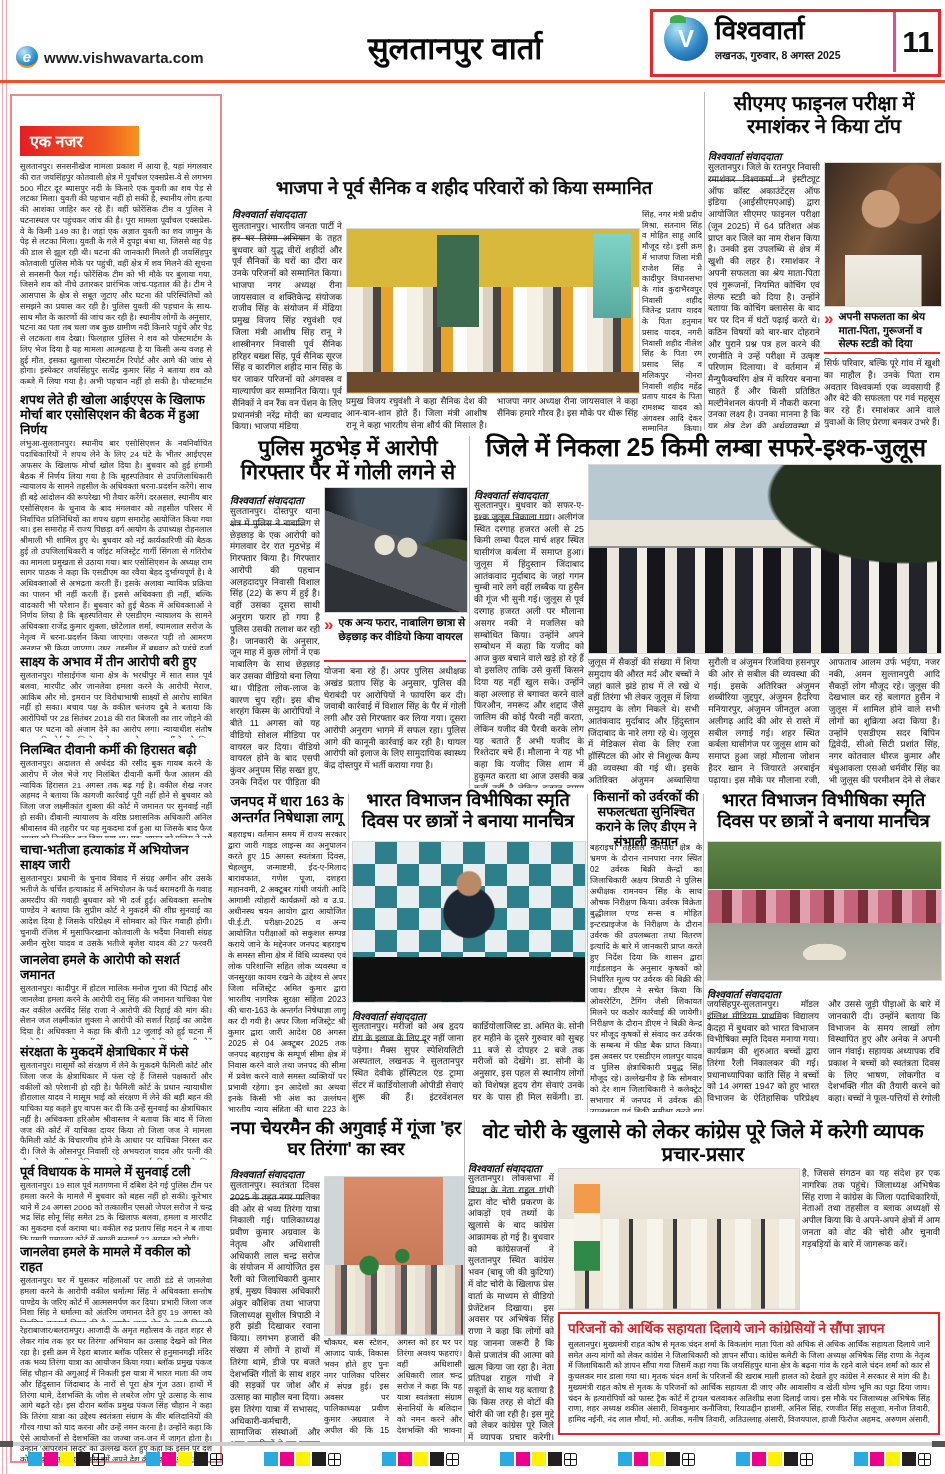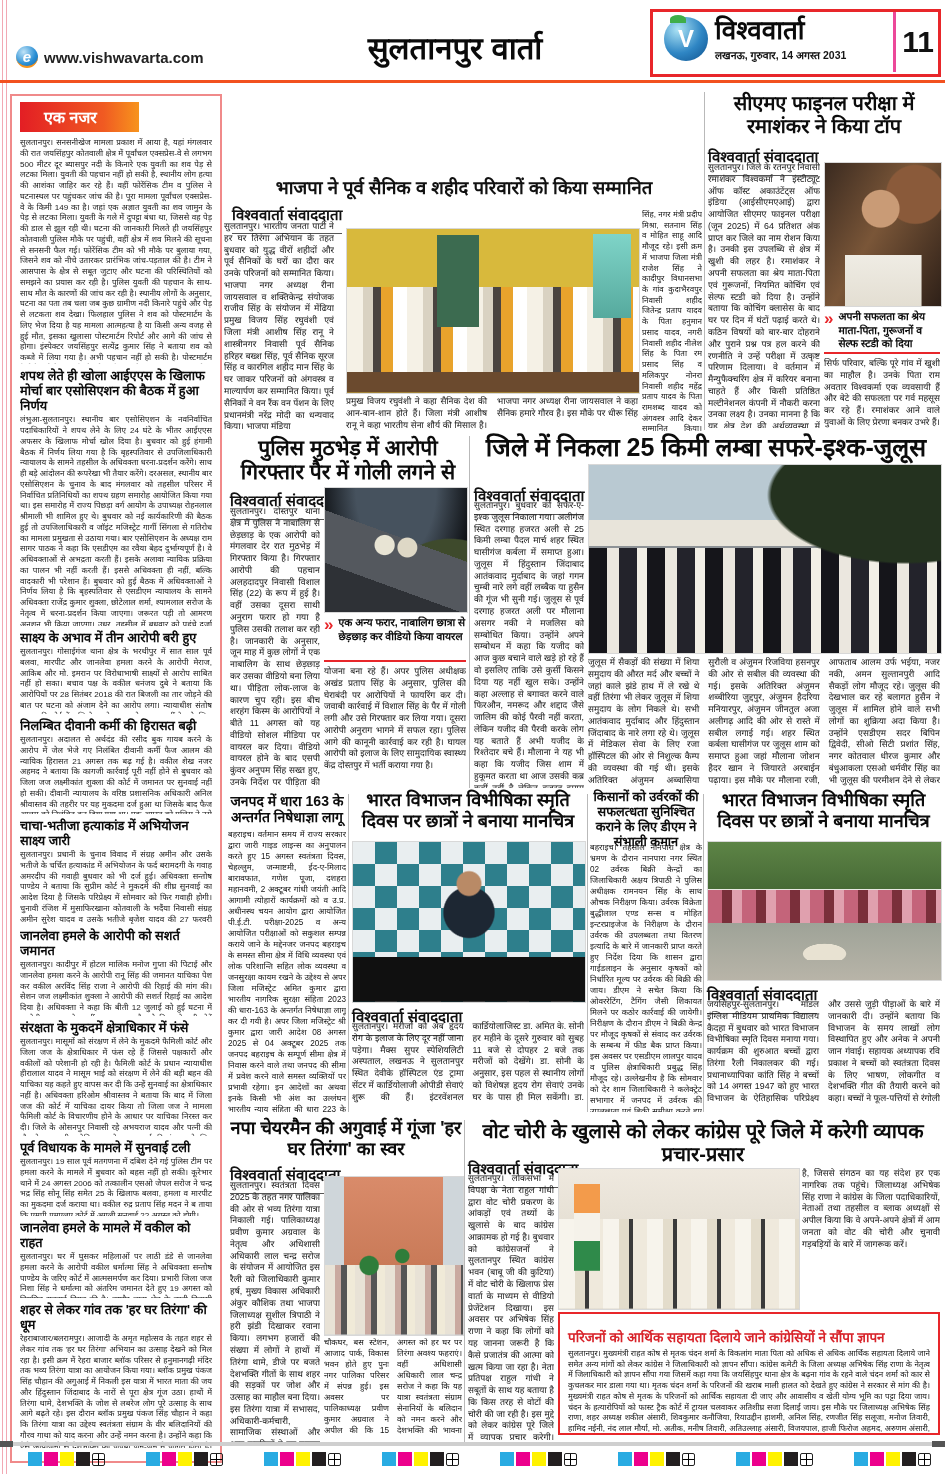--- a/index.html
+++ b/index.html
@@ -1,22 +1,22 @@
 <!DOCTYPE html>
 <html><head>
 <meta charset="utf-8">
 <style>
   html,body{margin:0;padding:0;background:#f2f2f2;}
   .page{position:relative;width:945px;height:1474px;background:#ffffff;overflow:hidden;
         font-family:"Liberation Sans", sans-serif;color:#111;}
   .abs{position:absolute;}
   .vrule{position:absolute;width:1px;background:#b9b9b9;}
   .bodytxt{font-size:8.8px;line-height:1.34;text-align:justify;color:#151515;overflow:hidden;}
-  .byline{font-size:15px;font-weight:bold;color:#111;border-bottom:1px solid #555;
-          display:inline-block;padding-bottom:9px;}
+  .byline{font-size:10px;font-weight:bold;color:#111;border-bottom:1px solid #555;
+          display:inline-block;padding-bottom:17px;font-style:italic;}
   .headline{font-weight:800;color:#0c0c0c;text-align:center;line-height:1.16;}
   .photo{position:absolute;background-repeat:no-repeat;overflow:hidden;border:1px solid #d8d8d8;}
   .cap{position:absolute;display:flex;gap:5px;align-items:flex-start;}
   .cap-arrow{color:#e8262a;font-weight:800;font-size:17px;line-height:1;}
   .cap-text{font-size:10.5px;font-weight:bold;line-height:1.3;color:#0c0c0c;}
   .redline{position:absolute;height:2px;background:#e8262a;}
 
   
   #edge1{left:2px;top:0;width:1px;height:1474px;background:#f2a9b4;}
   #edge2{left:6px;top:0;width:1px;height:1474px;background:#f2a9b4;}
@@ -39,30 +39,30 @@
   #brand-name{font-size:26px;font-weight:800;color:#0a0a0a;line-height:1.05;}
   #place-date{font-size:10.5px;font-weight:bold;color:#151515;margin-top:4px;}
   #pagenum-box{left:893px;top:12px;width:44px;height:60px;border-left:3px solid #ec4899;
       display:flex;align-items:center;justify-content:center;font-size:30px;font-weight:800;}
   #hdr-rule{left:0;top:80px;width:945px;height:3px;background:#f2511f;}
 
   
   #sidebar{left:10px;top:94px;width:212px;height:1369px;border:2px solid #f08a8a;
       box-sizing:border-box;padding:6px 8px;overflow:hidden;background:#fff;}
   #eknajar{width:62%;background:linear-gradient(90deg,#e31e24,#f05a22 70%,#f7941d);
-      color:#fff;font-weight:800;font-size:16px;padding:4px 24px;box-sizing:border-box;margin-bottom:6px;}
+      color:#fff;font-weight:800;font-size:16px;padding:4px 10px;box-sizing:border-box;margin-bottom:6px;margin-top:24px;}
   .sb-item{display:flex;flex-direction:column;overflow:hidden;margin-bottom:4px;}
   .sb-h{font-size:12.8px;font-weight:800;line-height:1.18;margin-bottom:2px;color:#0b0b0b;}
   .sb-b{flex:1;font-size:8.1px;line-height:1.33;text-align:justify;color:#1a1a1a;overflow:hidden;}
 
   
   #main-h{left:230px;top:88px;width:468px;font-size:35px;}
   #main-sub{left:230px;top:174px;width:468px;font-size:18.5px;font-weight:700;text-align:center;}
   #main-byline{left:232px;top:204px;}
-  #main-col1{left:224px;top:221px;width:110px;height:211px;}
+  #main-col1{left:232px;top:221px;width:110px;height:211px;}
   #main-photo{left:346px;top:228px;width:292px;height:164px;
       background-color:#d8b93c;
       background-image:
         linear-gradient(#3c6b50,#3c6b50),
         linear-gradient(#7fd4c8,#56aa9e),
         repeating-linear-gradient(90deg,#f5f1e6 0 16px,#d9d2c2 16px 26px,#4a4440 26px 34px,#e8a32c 34px 46px,#ffffff 46px 60px),
         linear-gradient(#6b4a2e,#6b4a2e);
       background-size:42px 92px,38px 84px,100% 52%,100% 18%;
       background-position:36% 8%,97% 6%,0 74%,0 100%;}
   #main-under{left:346px;top:396px;width:292px;height:37px;column-count:2;column-gap:10px;}
@@ -170,21 +170,21 @@
   #vot-photo{left:558px;top:1168px;width:240px;height:140px;
       background-color:#e5dfd3;
       background-image:
         linear-gradient(180deg,#f39b4b 0 33%,#f5f2ea 33% 66%,#2f8a4a 66%),
         repeating-linear-gradient(90deg,#f7f4ec 0 16px,#e3dccb 16px 26px,#3a3a3a 26px 30px,#efe9dc 30px 44px),
         linear-gradient(#efe9df,#d8d2c4);
       background-size:26px 62%,100% 64%,100% 100%;
       background-position:7% 28%,0 100%,0 0;}
   #vot-right{left:802px;top:1168px;width:138px;height:140px;}
   #memo-box{left:558px;top:1312px;width:382px;height:123px;border:2px solid #e8262a;
-      box-sizing:border-box;padding:14px 8px;overflow:hidden;}
+      box-sizing:border-box;padding:5px 8px;overflow:hidden;}
   #memo-h{font-size:13.5px;font-weight:800;color:#d8232a;margin-bottom:3px;}
   #memo-b{font-size:8px;line-height:1.34;text-align:justify;overflow:hidden;height:86px;}
 
   
   #foot-rule{left:0;top:1442px;width:945px;height:4px;background:#cfcfcf;}
   #foot-cap-l{left:0;top:1441px;width:13px;height:6px;background:#555;}
   #foot-cap-r{left:932px;top:1441px;width:13px;height:6px;background:#555;}
   .cbar{position:absolute;top:1452px;display:flex;gap:2px;align-items:center;}
   .sw{width:14px;height:14px;display:inline-block;}
   .sw-c{background:#29abe2;} .sw-m{background:#ec008c;} .sw-y{background:#fff200;} .sw-k{background:#231f20;}
@@ -205,21 +205,21 @@
   </div>
   <div class="abs" id="hdr-title">सुलतानपुर वार्ता</div>
   <div class="abs" id="hdr-box"></div>
   <div class="abs" id="hdr-logo">
     <span id="logo-circle">
       <span id="logo-leaf"></span>
       <span>V</span>
     </span>
     <span id="brand-wrap">
       <span id="brand-name">विश्ववार्ता</span>
-      <span id="place-date">लखनऊ,  गुरुवार, 14 अगस्त 2031</span>
+      <span id="place-date">लखनऊ,  गुरुवार, 8 अगस्त 2025</span>
     </span>
   </div>
   <div class="abs" id="pagenum-box">11</div>
   <div class="abs" id="hdr-rule"></div>
 
   <div class="abs" id="sidebar">
     <div id="eknajar">एक नजर</div>
     <div class="sb-item" style="height:226px">
       <div class="sb-b">सुलतानपुर। सनसनीखेज मामला प्रकाश में आया है, यहां मंगलवार की रात जयसिंहपुर कोतवाली क्षेत्र में पूर्वांचल एक्सप्रेस-वे से लगभग 500 मीटर दूर ब्यासपुर नदी के किनारे एक युवती का शव पेड़ से लटका मिला। युवती की पहचान नहीं हो सकी है, स्थानीय लोग हत्या की आशंका जाहिर कर रहे हैं। वहीं फोरेंसिक टीम व पुलिस ने घटनास्थल पर पहुंचकर जांच की है। पूरा मामला पूर्वांचल एक्सप्रेस-वे के किमी 149 का है। जहां एक अज्ञात युवती का शव जामुन के पेड़ से लटका मिला। युवती के गले में दुपट्टा बंधा था, जिससे वह पेड़ की डाल से झूल रही थी। घटना की जानकारी मिलते ही जयसिंहपुर कोतवाली पुलिस मौके पर पहुंची, वहीं क्षेत्र में शव मिलने की सूचना से सनसनी फैल गई। फोरेंसिक टीम को भी मौके पर बुलाया गया, जिसने शव को नीचे उतारकर प्रारंभिक जांच-पड़ताल की है। टीम ने आसपास के क्षेत्र से सबूत जुटाए और घटना की परिस्थितियों को समझने का प्रयास कर रही है। पुलिस युवती की पहचान के साथ-साथ मौत के कारणों की जांच कर रही है। स्थानीय लोगों के अनुसार, घटना का पता तब चला जब कुछ ग्रामीण नदी किनारे पहुंचे और पेड़ से लटकता शव देखा। फिलहाल पुलिस ने शव को पोस्टमार्टम के लिए भेज दिया है यह मामला आत्महत्या है या किसी अन्य वजह से हुई मौत, इसका खुलासा पोस्टमार्टम रिपोर्ट और आगे की जांच से होगा। इंस्पेक्टर जयसिंहपुर सत्येंद्र कुमार सिंह ने बताया शव को कब्जे में लिया गया है। अभी पहचान नहीं हो सकी है। पोस्टमार्टम रिपोर्ट आने के बाद ही मौत के सही कारणों का पता चल सकता है।</div>
     </div>
@@ -249,21 +249,20 @@
     </div>
     <div class="sb-item" style="height:76px">
       <div class="sb-h">पूर्व विधायक के मामले में सुनवाई टली</div>
       <div class="sb-b">सुलतानपुर। 19 साल पूर्व मतगणना में दबिश देने गई पुलिस टीम पर हमला करने के मामले में बुधवार को बहस नहीं हो सकी। कूरेभार थाने में 24 अगस्त 2006 को तत्कालीन एसओ जेपल सरोज ने चन्द्र भद्र सिंह सोनू सिंह समेत 25 के खिलाफ बलवा, हमला व मारपीट का मुकदमा दर्ज कराया था। वकील रुद्र प्रताप सिंह मदन ने ब ताया कि एमपी-एमएलए कोर्ट में अगली सुनवाई 22 अगस्त को होगी।</div>
     </div>
     <div class="sb-item" style="height:78px">
       <div class="sb-h">जानलेवा हमले के मामले में वकील को राहत</div>
       <div class="sb-b">सुलतानपुर। घर में घुसकर महिलाओं पर लाठी डंडे से जानलेवा हमला करने के आरोपी वकील धर्मात्मा सिंह ने अधिवक्ता सन्तोष पाण्डेय के जरिए कोर्ट में आत्मसमर्पण कर दिया। प्रभारी जिला जज निशा सिंह ने धर्मात्मा को अंतरिम जमानत देते हुए 19 अगस्त को नियमित सुनवाई नियत की है। धम्मौर थाना क्षेत्र के नरही निवासी कैलाश चंद्र अग्रहरि ने साल 2018 की भूमि विवाद में हुई घटना में वकील धर्मात्मा सिंह, नवीन सिंह, हिन्दकेश और अंशात्मा सिंह पर मुकदमा दर्ज कराया था।</div>
     </div>
     <div class="sb-item" style="height:146px">
-      <div class="sb-h">शहर से लेकर गांव तक 'हर घर तिरंगा' की धूम</div>
       <div class="sb-b">रेहराबाजार/बलरामपुर। आजादी के अमृत महोत्सव के तहत शहर से लेकर गांव तक 'हर घर तिरंगा' अभियान का उत्साह देखने को मिल रहा है। इसी क्रम में रेहरा बाजार ब्लॉक परिसर से हनुमानगढ़ी मंदिर तक भव्य तिरंगा यात्रा का आयोजन किया गया। ब्लॉक प्रमुख पंकज सिंह चौहान की अगुआई में निकली इस यात्रा में भारत माता की जय और हिंदुस्तान जिंदाबाद के नारों से पूरा क्षेत्र गूंज उठा। हाथों में तिरंगा थामे, देशभक्ति के जोश से लबरेज लोग पूरे उत्साह के साथ आगे बढ़ते रहे। इस दौरान ब्लॉक प्रमुख पंकज सिंह चौहान ने कहा कि तिरंगा यात्रा का उद्देश्य स्वतंत्रता संग्राम के वीर बलिदानियों की गौरव गाथा को याद करना और उन्हें नमन करना है। उन्होंने कहा कि ऐसे आयोजनों से देशभक्ति का जज्बा जन-जन में जागृत होता है। उन्होंने 'ऑपरेशन सिंदूर' का उल्लेख करते हुए कहा कि इसने पूरे देश को गौरवान्वित किया है और हमें अपने देश की सेवा पर गर्व है।</div>
     </div>
   </div>
 
   <div class="abs" id="main-sub">भाजपा ने पूर्व सैनिक व शहीद परिवारों को किया सम्मानित</div>
   <div class="abs" id="main-byline"><span class="byline">विश्ववार्ता संवाददाता</span></div>
   <div class="abs bodytxt" id="main-col1">सुलतानपुर। भारतीय जनता पार्टी ने हर घर तिरंगा अभियान के तहत बुधवार को युद्ध वीरों शहीदों और पूर्व सैनिकों के घरों का दौरा कर उनके परिजनों को सम्मानित किया। भाजपा नगर अध्यक्ष रीना जायसवाल व शक्तिकेन्द्र संयोजक राजीव सिंह के संयोजन में मेंढिया प्रमुख विजय सिंह रघुवंशी एवं जिला मंत्री आशीष सिंह रानू ने शास्त्रीनगर निवासी पूर्व सैनिक हरिहर बख्श सिंह, पूर्व सैनिक सूरज सिंह व कारगिल शहीद मान सिंह के घर जाकर परिजनों को अंगवस्त्र व माल्यार्पण कर सम्मानित किया। पूर्व सैनिकों ने वन रैंक वन पेंशन के लिए प्रधानमंत्री नरेंद्र मोदी का धन्यवाद किया। भाजपा मंडिया</div>
   <div class="photo" id="main-photo"></div>
   <div class="abs bodytxt" id="main-under">प्रमुख विजय रघुवंशी ने कहा सैनिक देश की आन-बान-शान होते हैं। जिला मंत्री आशीष रानू ने कहा भारतीय सेना शौर्य की मिसाल है। भाजपा नगर अध्यक्ष रीना जायसवाल ने कहा सैनिक हमारे गौरव है। इस मौके पर धीरू सिंह एडवोकेट, नगर उपाध्यक्ष हिमांशु गुप्ता, नगर महामंत्री अनुज प्रताप</div>
   <div class="abs bodytxt" id="main-col4">सिंह, नगर मंत्री प्रदीप मिश्रा, सतनाम सिंह व मोहित साहू आदि मौजूद रहे। इसी क्रम में भाजपा जिला मंत्री राजेश सिंह ने कादीपुर विधानसभा के गांव कुदाभैरवपुर निवासी शहीद जितेन्द्र प्रताप यादव के पिता हनुमान प्रसाद यादव, नगरी निवासी शहीद नीलेश सिंह के पिता रम प्रसाद सिंह व मलिकपुर नोनरा निवासी शहीद महेंद्र प्रताप यादव के पिता रामशब्द यादव को अंगवस्त्र आदि देकर सम्मानित किया। मेंढिया प्रमुख विजय रघुवंशी ने बताया कि गुरुवार को विभाजन विभीषिका स्मृति दिवस पर भाजपा द्वारा अपराहन 3.30 बजे तिकोनिया पार्क से रामनरेश त्रिपाठी सभागार तक मौन जुलूस, सभागार परिसर में प्रदर्शनी का शुभारंभ के बाद संगोष्ठी आयोजित होगी।</div>

